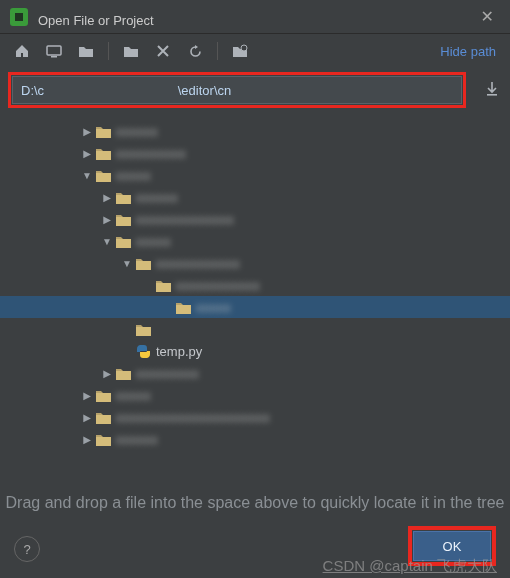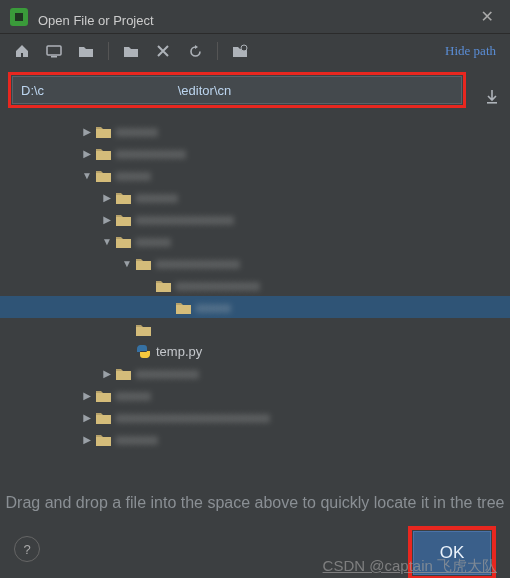--- a/index.html
+++ b/index.html
@@ -24,32 +24,32 @@
     width: 18px; height: 18px;
     background: #3a9b3a;
     border-radius: 3px;
     margin-right: 10px;
     display:flex;align-items:center;justify-content:center;
   }
   .titlebar .title { color:#ccc; flex:1;margin-top:7px; }
   .titlebar .close { color:#aaa; font-size:16px; padding:4px 6px; cursor:pointer;}
   .toolbar {
     display:flex; align-items:center; height:34px;
-    padding:0 8px; gap:4px;font-family:Liberation Serif, serif;
+    padding:0 8px; gap:4px;
   }
   .toolbar .tbtn {
     width:28px; height:24px;
     display:flex; align-items:center; justify-content:center;
     color:#aeb3b9; cursor:pointer;
   }
   .toolbar .divider { width:1px; height:18px; background:#555; margin:0 4px;}
   .toolbar .spacer { flex:1; }
   .toolbar .hidepath { color:#5a8dd6; cursor:pointer; padding-right:6px;}
   .pathrow {
-    display:flex; align-items:flex-end; padding:4px 8px 6px 8px; gap:16px;
+    display:flex; align-items:center; padding:4px 8px 6px 8px; gap:16px;
   }
   .path-highlight {
     border:3px solid #e8271f;
     padding:1px;
   }
   .pathinput {
     flex:1;
     height:28px;
     background:#44494d;
     border:1px solid #5a6168;
@@ -97,23 +97,23 @@
     gap:12px; padding:8px 14px 0;
   }
   .helpbtn {
     position:absolute; left:14px; bottom:16px;
     width:26px;height:26px;border-radius:50%;
     border:1px solid #666; color:#aaa;
     display:flex;align-items:center;justify-content:center;
     cursor:pointer; background:#3c3f41;
   }
   .btn {
-    min-width:78px; height:44px;
+    min-width:78px; height:30px;
     background:#4a4e52; border:1px solid #5b6066;
-    color:#cfd2d6; cursor:pointer; font-size:17px;
+    color:#cfd2d6; cursor:pointer; font-size:13px;
   }
   .btn.primary { background:#3a5f8a; border-color:#4a72a8; color:#eaf2fb;}
   .ok-wrap { border:4px solid #e8271f; padding:1px; display:inline-block;}
   .watermark {
     position:absolute; right:13px; bottom:2px;
     color:#9a9a9a; font-size:15px; opacity:0.7;
     pointer-events:none;
     text-decoration:underline;
   }
   .ind { display:inline-block; }

